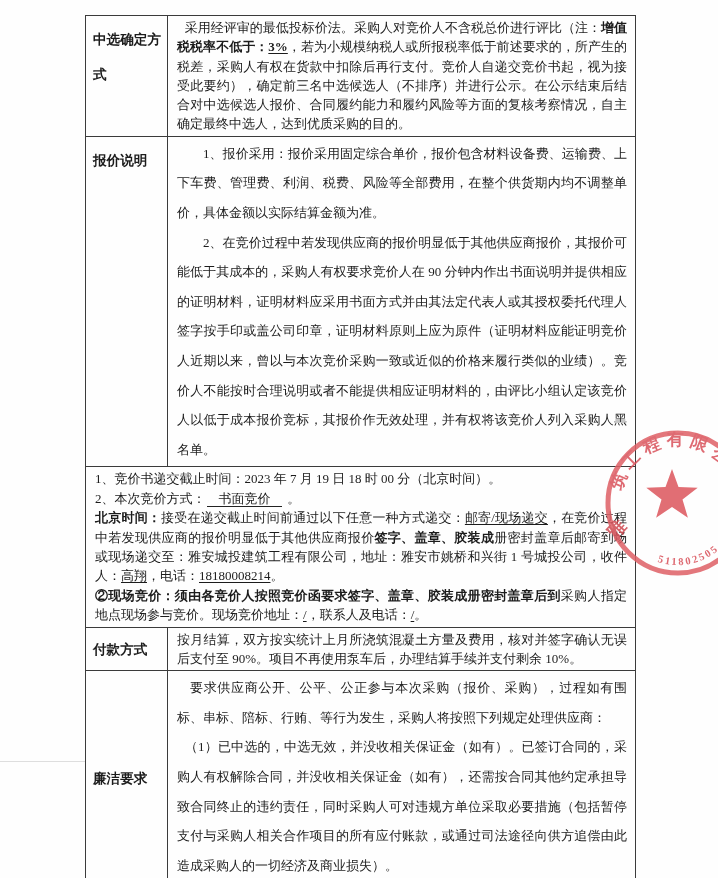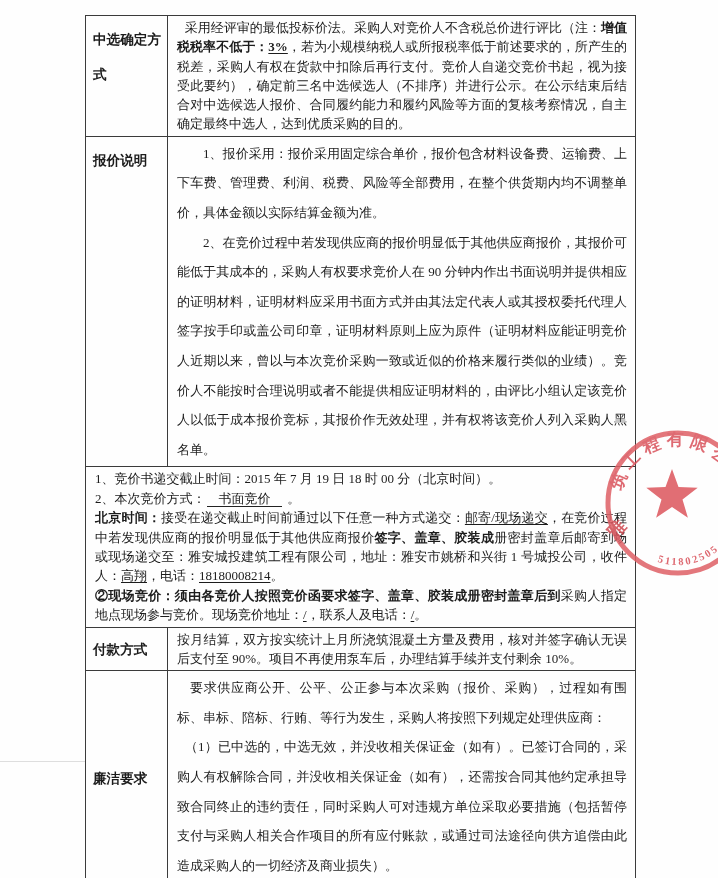--- a/index.html
+++ b/index.html
@@ -77,21 +77,21 @@
         <span>报价说明</span>
       </div>
       <div class="cell content-cell lh-loose">
         <p class="para ind-2">1、报价采用：报价采用固定综合单价，报价包含材料设备费、运输费、上下车费、管理费、利润、税费、风险等全部费用，在整个供货期内均不调整单价，具体金额以实际结算金额为准。</p>
         <p class="para ind-2">2、在竞价过程中若发现供应商的报价明显低于其他供应商报价，其报价可能低于其成本的，采购人有权要求竞价人在 90 分钟内作出书面说明并提供相应的证明材料，证明材料应采用书面方式并由其法定代表人或其授权委托代理人签字按手印或盖公司印章，证明材料原则上应为原件（证明材料应能证明竞价人近期以来，曾以与本次竞价采购一致或近似的价格来履行类似的业绩）。竞价人不能按时合理说明或者不能提供相应证明材料的，由评比小组认定该竞价人以低于成本报价竞标，其报价作无效处理，并有权将该竞价人列入采购人黑名单。</p>
       </div>
     </div>
 
     <div class="row r3">
       <div class="cell content-cell lh-mid">
-        <p class="para">1、竞价书递交截止时间：2015 年 7 月 19 日 18 时 00 分（北京时间）。</p>
+        <p class="para">1、竞价书递交截止时间：2023 年 7 月 19 日 18 时 00 分（北京时间）。</p>
         <p class="para"><span>2、本次竞价方式：</span><span class="u-pad">书面竞价</span><span>。</span></p>
         <p class="para"><span class="b">北京时间：</span><span>接受在递交截止时间前通过以下任意一种方式递交：</span><span class="u">邮寄/现场递交</span><span>，在竞价过程中若发现供应商的报价明显低于其他供应商报价</span><span class="b">签字、盖章、胶装成</span><span>册密封盖章后邮寄到场或现场递交至：雅安城投建筑工程有限公司，地址：雅安市姚桥和兴街 1 号城投公司，收件人：</span><span class="u">高翔</span><span>，电话：</span><span class="u">18180008214</span><span>。</span></p>
         <p class="para"><span class="b">②现场竞价：须由各竞价人按照竞价函要求签字、盖章、胶装成册密封盖章后到</span><span>采购人指定地点现场参与竞价。现场竞价地址：</span><span class="u">/</span><span>，联系人及电话：</span><span class="u">/</span><span>。</span></p>
       </div>
     </div>
 
     <div class="row r4">
       <div class="cell label-cell v-center">
         <span>付款方式</span>
       </div>

